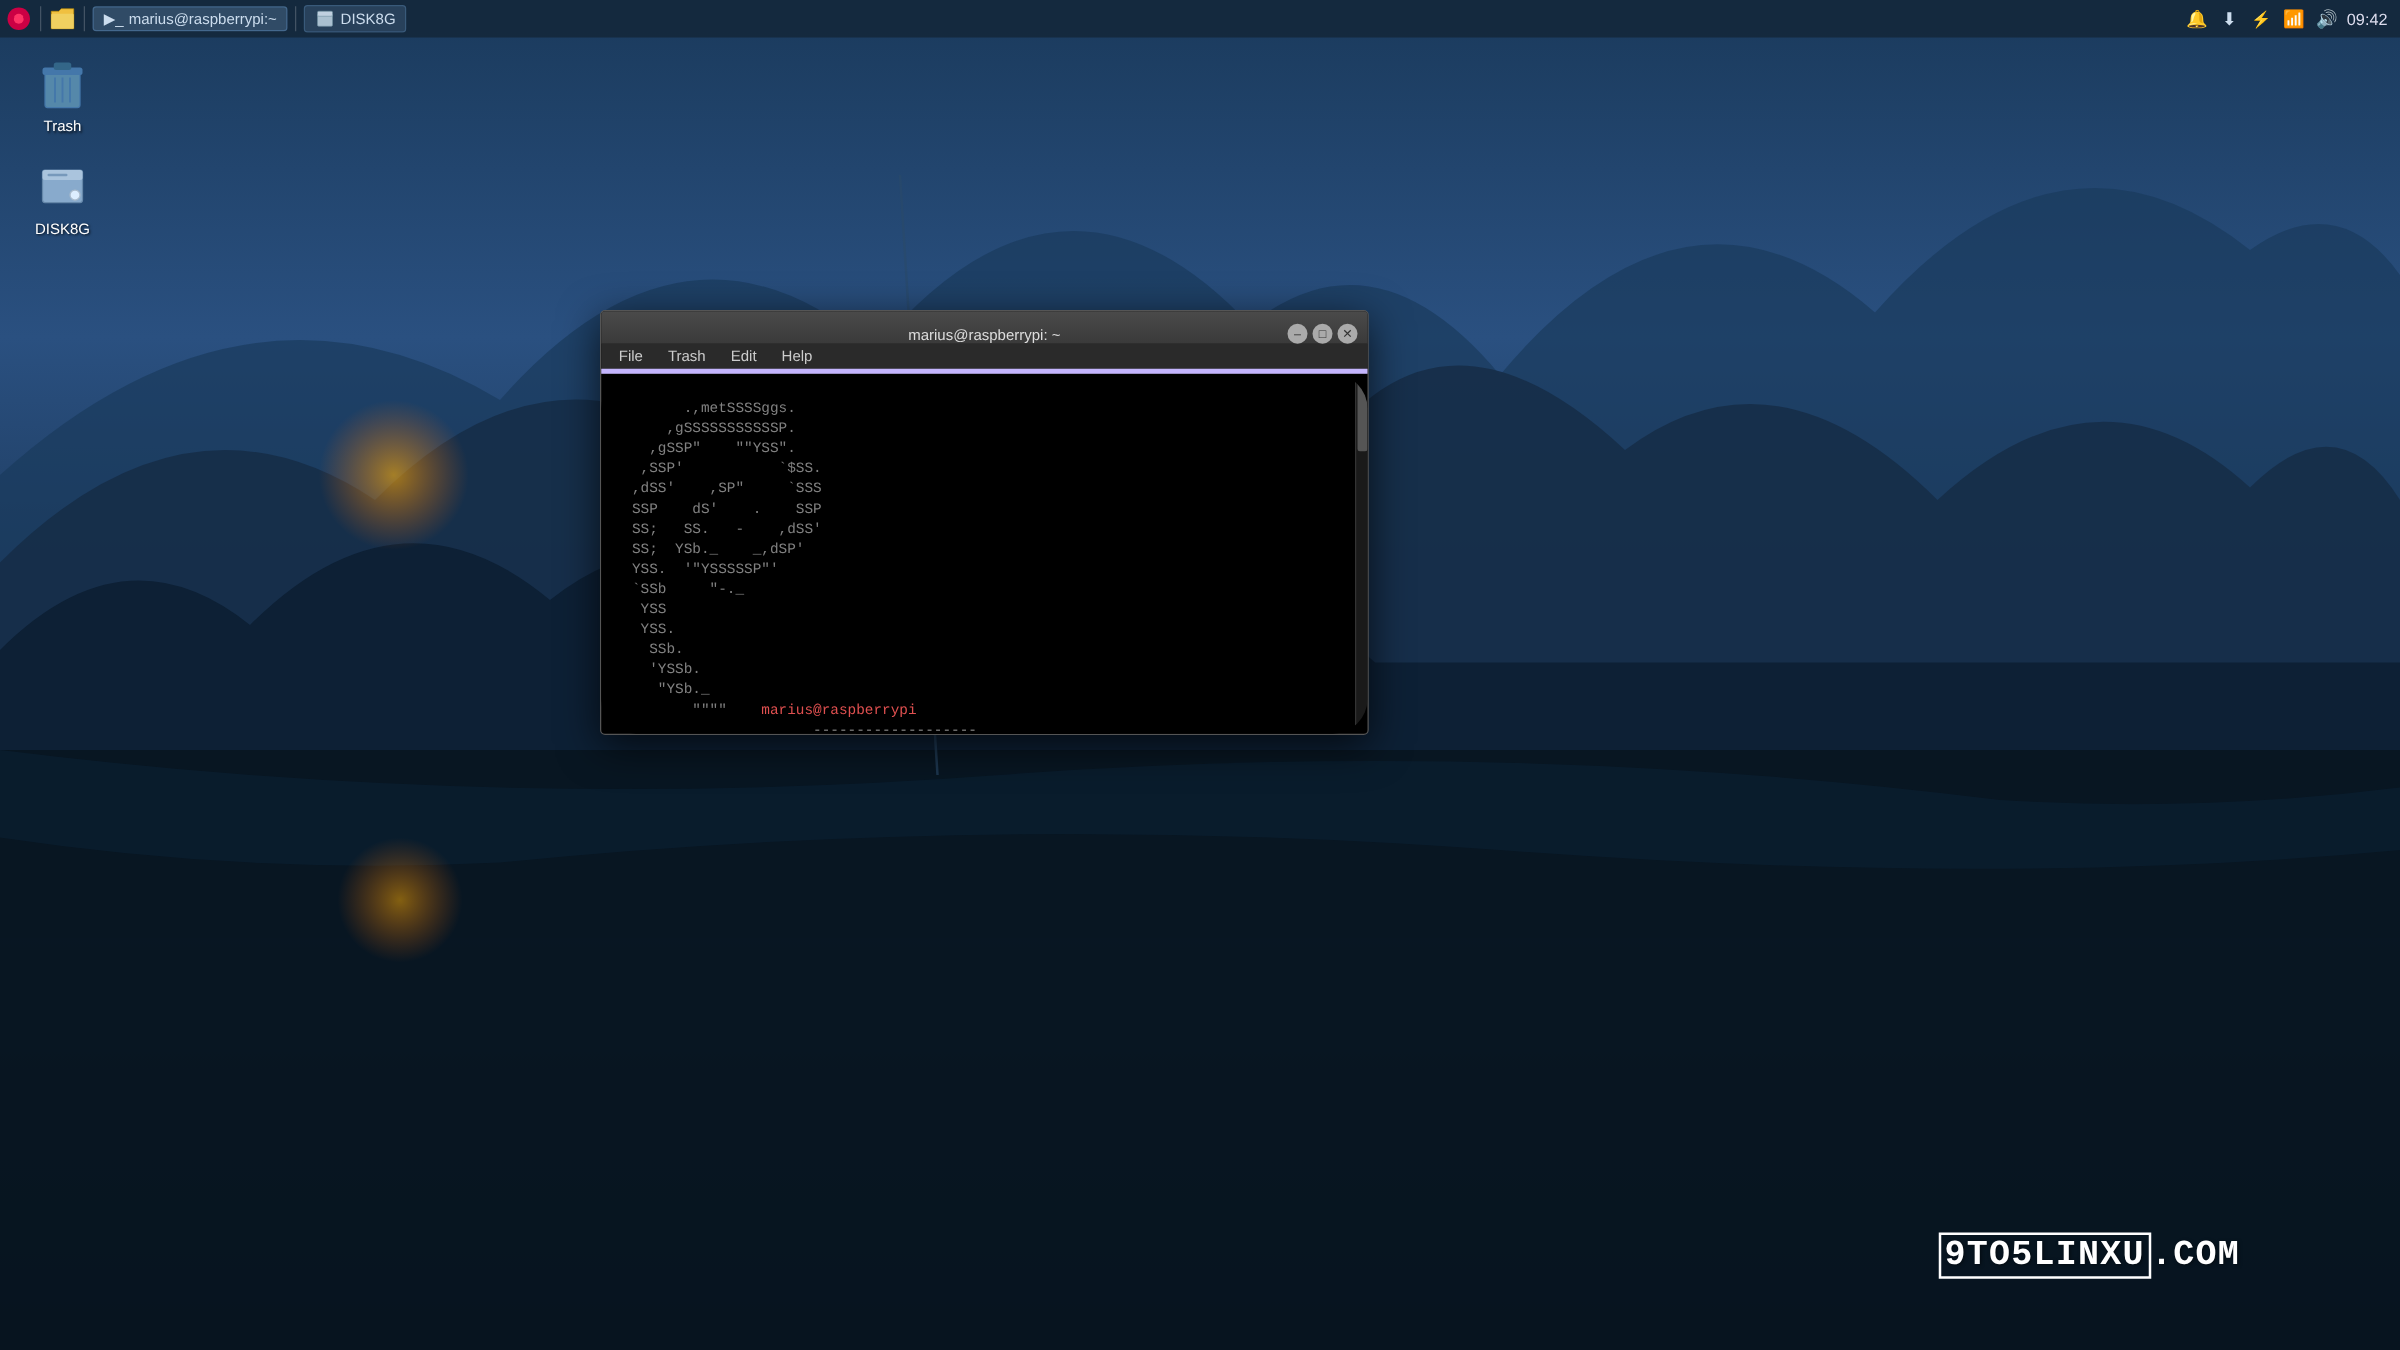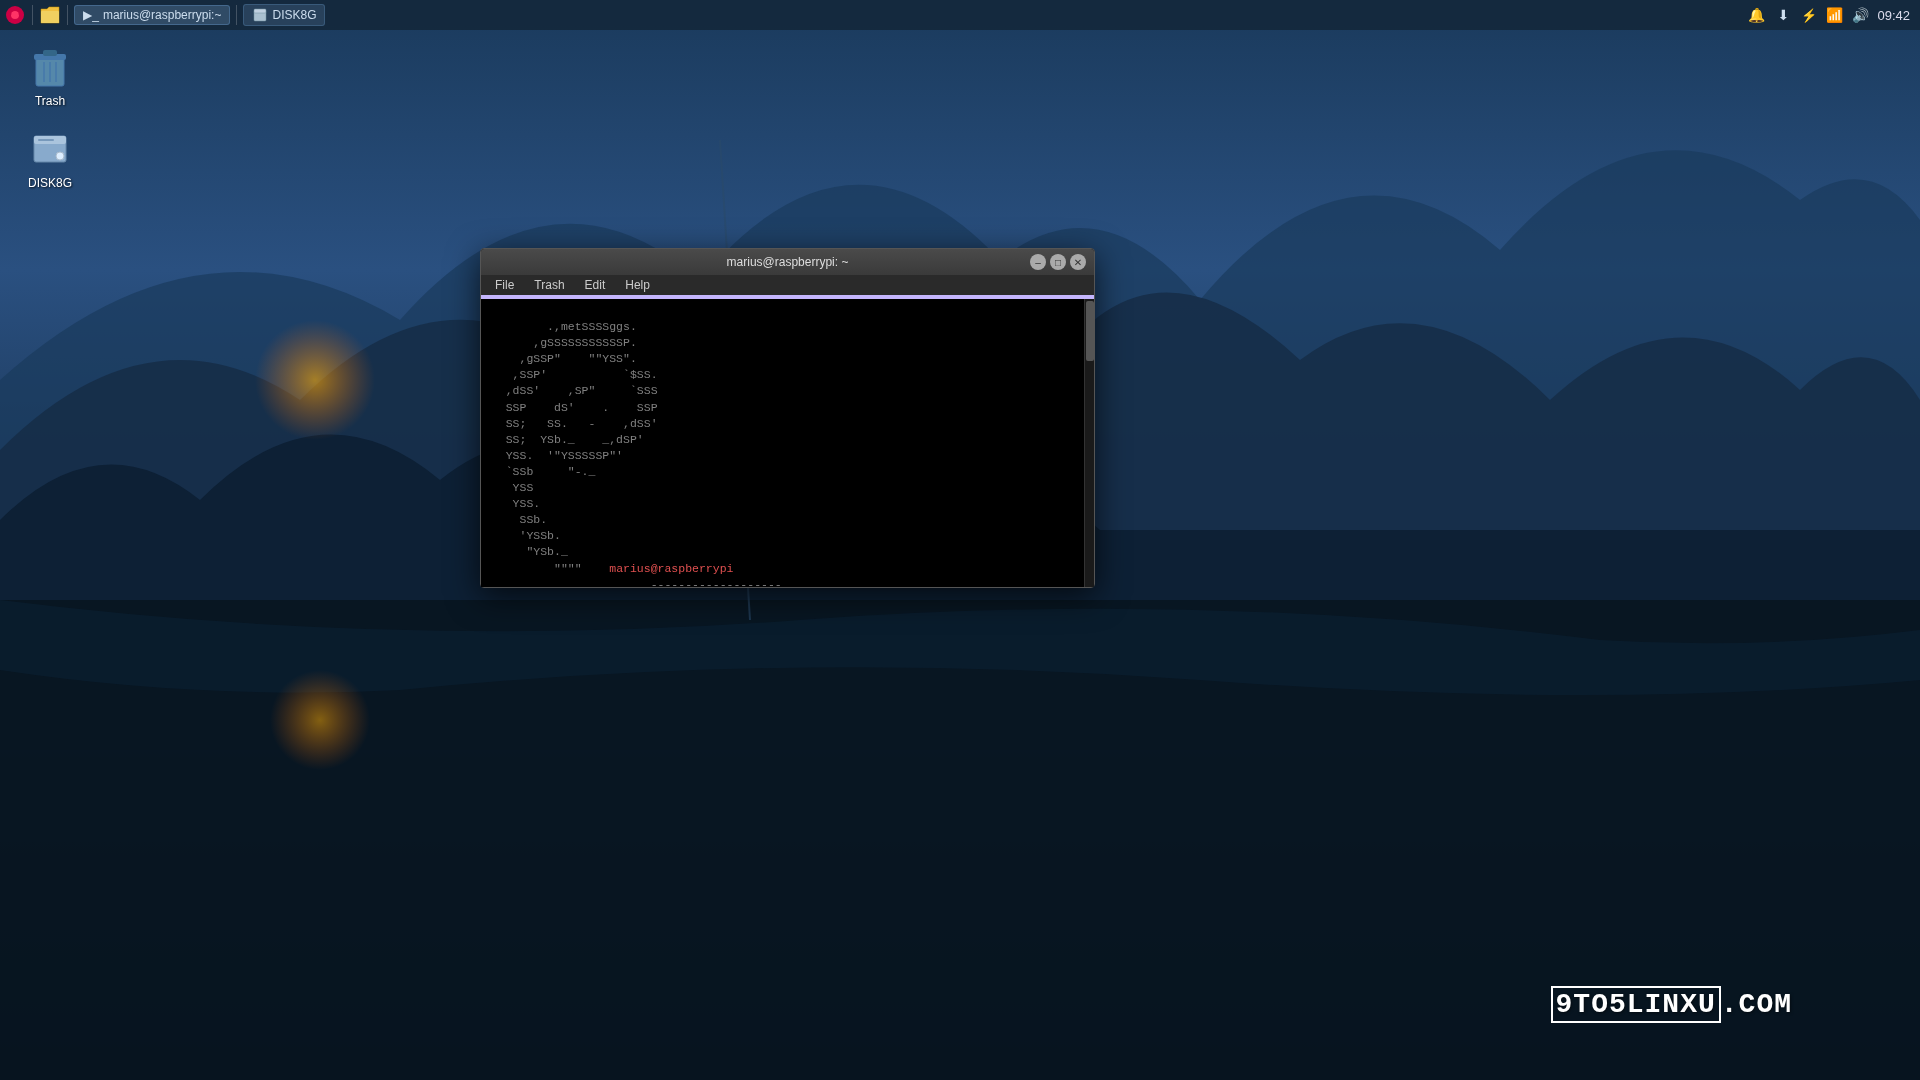--- a/index.html
+++ b/index.html
@@ -156,21 +156,21 @@
       box-shadow: 0 8px 32px rgba(0,0,0,0.7);
       display: flex;
       flex-direction: column;
       z-index: 50;
     }
 
     #terminal-titlebar {
       background: linear-gradient(180deg, #4a4a4a, #3a3a3a);
       height: 26px;
       display: flex;
-      align-items: center;
+      align-items: flex-end;
       padding: 0 0;
       border-radius: 3px 3px 0 0;
       position: relative;
     }
 
     #terminal-title {
       flex: 1;
       text-align: center;
       color: #ddd;
       font-size: 12px;
@@ -214,20 +214,21 @@
       padding: 2px 10px;
       cursor: pointer;
       border-radius: 2px;
     }
 
     #terminal-content {
       flex: 1;
       display: flex;
       overflow: hidden;
       position: relative;
+      border-radius: 28px;
     }
 
     #terminal-body {
       flex: 1;
       background: #000;
       color: #ccc;
       font-family: 'Courier New', monospace;
       font-size: 11.5px;
       line-height: 1.4;
       padding: 4px;

